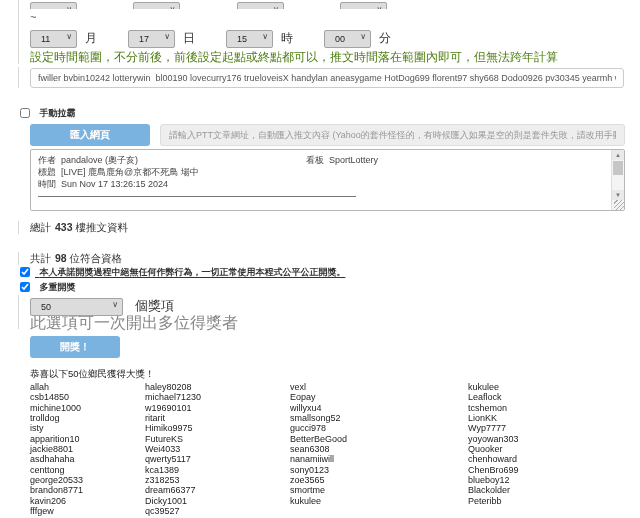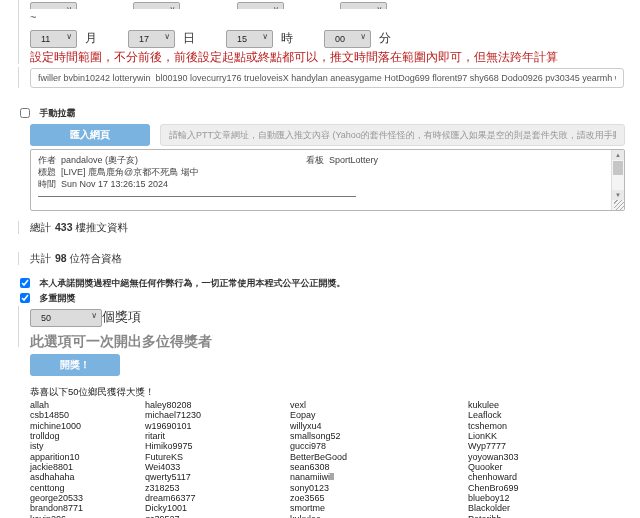--- a/index.html
+++ b/index.html
@@ -8,30 +8,30 @@
 
   
   .lblock{margin-left:18px;border-left:1px solid #d8d8d8;padding-left:11px;}
 
   
   .selwrap{position:relative;display:inline-block;vertical-align:middle;}
   .sel{appearance:none;-webkit-appearance:none;background:#dcdcdc;border:1px solid #a3a3a3;
        border-radius:2px;height:18px;font-size:9px;color:#222;padding:0 16px 0 10px;
        font-family:inherit;box-sizing:border-box;}
   .sel.time{width:47px;}
-  .sel.prize{width:72px;}
+  .sel.prize{width:93px;}
   .selwrap::after{content:"∨";position:absolute;right:5px;top:50%;transform:translateY(-55%);
        font-size:8px;color:#444;pointer-events:none;}
   .clipped-row{height:9px;overflow:hidden;}
   .clipped-row .selwrap{margin-right:52px;}
   .clipped-row .sel{margin-top:-10px;}
   .tilde{font-size:11px;color:#555;margin-top:2px;line-height:12px;}
   .time-row{margin-top:4px;height:20px;line-height:20px;}
   .time-row .unit{font-size:12px;color:#333;margin-left:8px;margin-right:31px;vertical-align:middle;}
-  .hint{font-size:12px;color:#b91c1c;margin-top:3px;line-height:14px;}
+  .hint{font-size:12px;color:#4d7c0f;margin-top:3px;line-height:14px;}
 
   
   .cbrow{margin-left:20px;height:12px;line-height:12px;}
   .cbrow input[type=checkbox]{width:10px;height:10px;margin:0 5px 0 0;vertical-align:middle;}
   .cblabel{font-size:9px;font-weight:bold;color:#333;vertical-align:middle;}
 
   
   .idinput{width:594px;height:20px;box-sizing:border-box;border:1px solid #ccc;border-radius:3px;
        padding:0 7px;font-size:9px;color:#555;font-family:inherit;background:#fdfdfd;}
   .import-row{margin-left:30px;display:flex;align-items:center;}
@@ -61,31 +61,31 @@
   .ta-grip{position:absolute;right:0;bottom:0;width:10px;height:10px;
        background:repeating-linear-gradient(135deg,transparent 0 2px,#aaa 2px 3px);}
 
   
   .statline{font-size:10.5px;color:#333;height:13px;line-height:13px;}
   .statline b{font-weight:bold;}
   .statline span{margin-right:4px;}
 
   
   .prize-row{height:20px;line-height:20px;}
-  .prize-unit{font-size:13px;color:#333;vertical-align:middle;}
-  .prize-note{font-size:14px;color:#888;height:12px;line-height:12px;margin-top:9px;font-weight:bold;}
+  .prize-unit{font-size:13px;color:#333;margin-left:12px;vertical-align:middle;}
+  .prize-note{font-size:16px;color:#888;height:12px;line-height:12px;margin-top:2px;}
   .draw-btn{width:90px;margin-left:30px;margin-top:7px;display:block;}
 
   
   .congrats{margin-left:30px;margin-top:10px;font-size:9.5px;color:#222;height:12px;line-height:12px;}
   .wingrid{margin-left:30px;margin-top:2px;display:flex;}
   .wincol{font-size:9px;color:#222;}
   .wincol div{height:10.35px;line-height:10.35px;white-space:nowrap;}
   .wc1{width:115px;} .wc2{width:145px;} .wc3{width:178px;} .wc4{width:140px;} .mt3{margin-top:3px;} .mt5{margin-top:5px;} .mt6{margin-top:6px;}
-  .mt9{margin-top:18px;} .mt10{margin-top:10px;} .mt11{margin-top:11px;}
+  .mt9{margin-top:18px;} .mt10{margin-top:10px;} .mt11{text-decoration:underline;}
 </style>
 </head>
 <body>
 
 <div class="page">
 
   <div class="lblock">
     <div class="clipped-row">
       <span class="selwrap"><select class="sel time"><option></option></select></span>
       <span class="selwrap"><select class="sel time"><option></option></select></span>
@@ -185,20 +185,21 @@
       </div>
     <div class="wincol wc2">
         <div>haley80208</div>
         <div>michael71230</div>
         <div>w19690101</div>
         <div>ritarit</div>
         <div>Himiko9975</div>
         <div>FutureKS</div>
         <div>Wei4033</div>
         <div>qwerty5117</div>
+        <div>kca1389</div>
         <div>z318253</div>
         <div>dream66377</div>
         <div>Dicky1001</div>
         <div>qc39527</div>
       </div>
     <div class="wincol wc3">
         <div>vexl</div>
         <div>Eopay</div>
         <div>willyxu4</div>
         <div>smallsong52</div>

